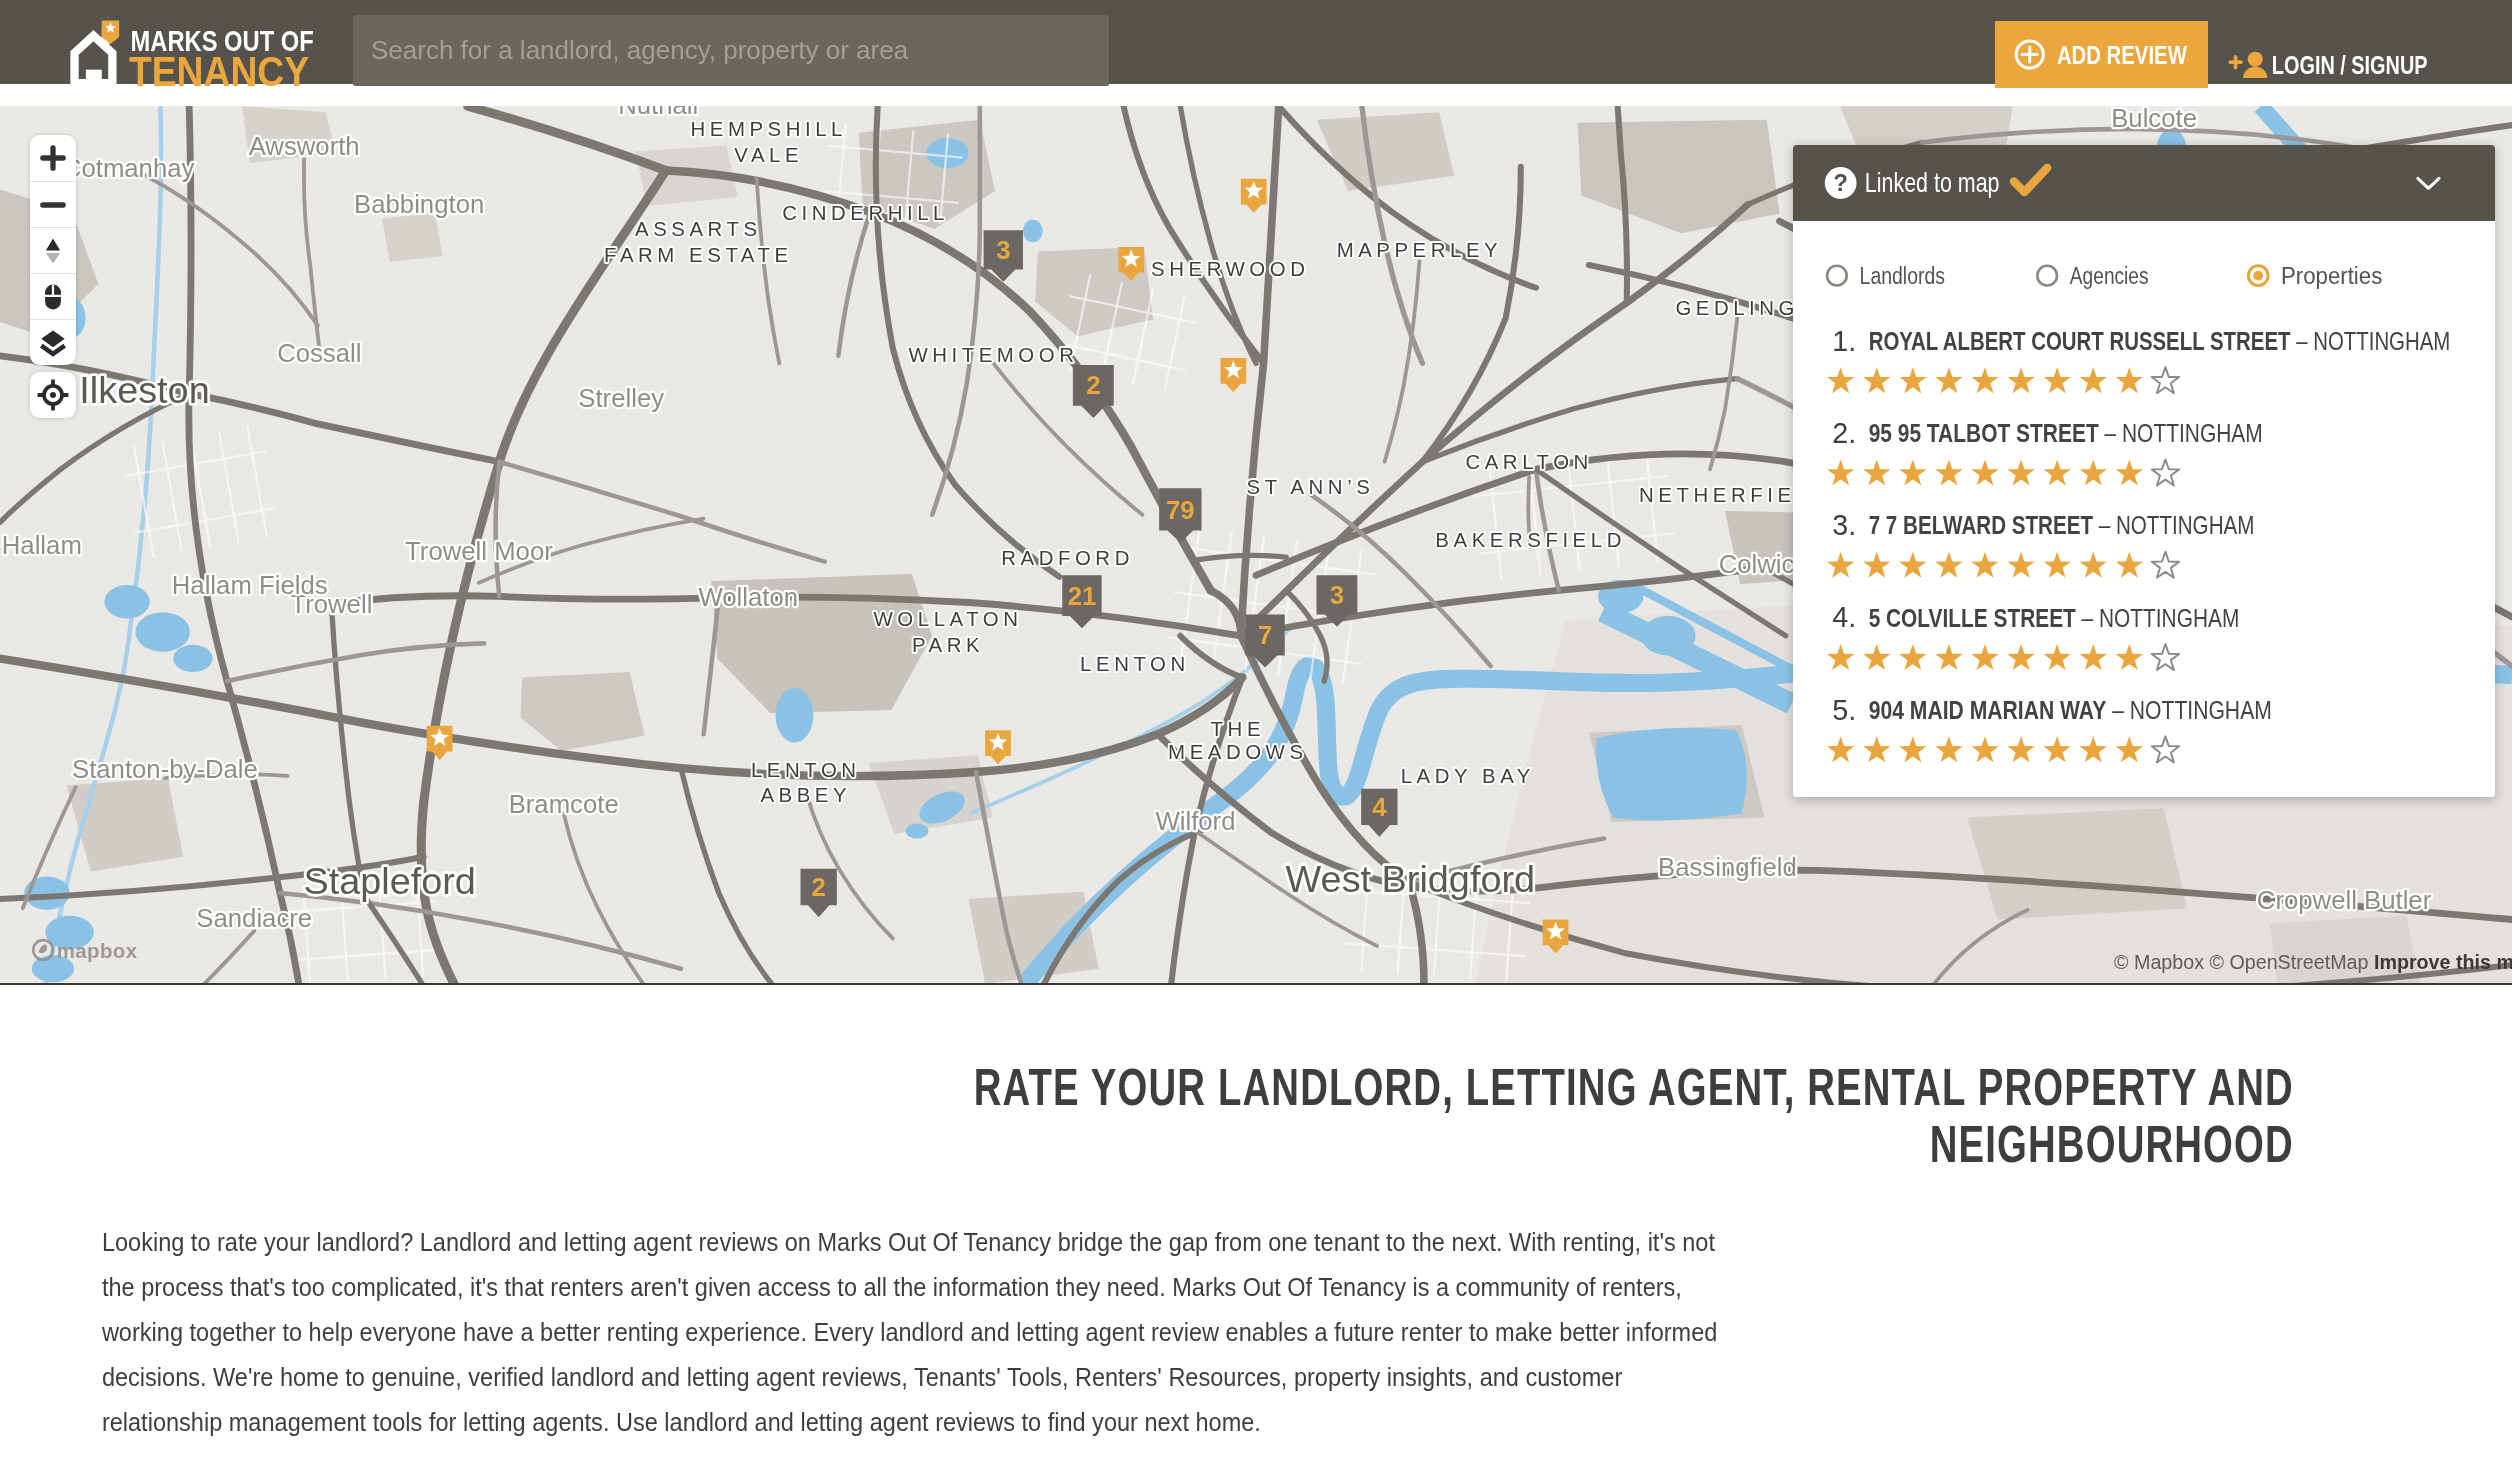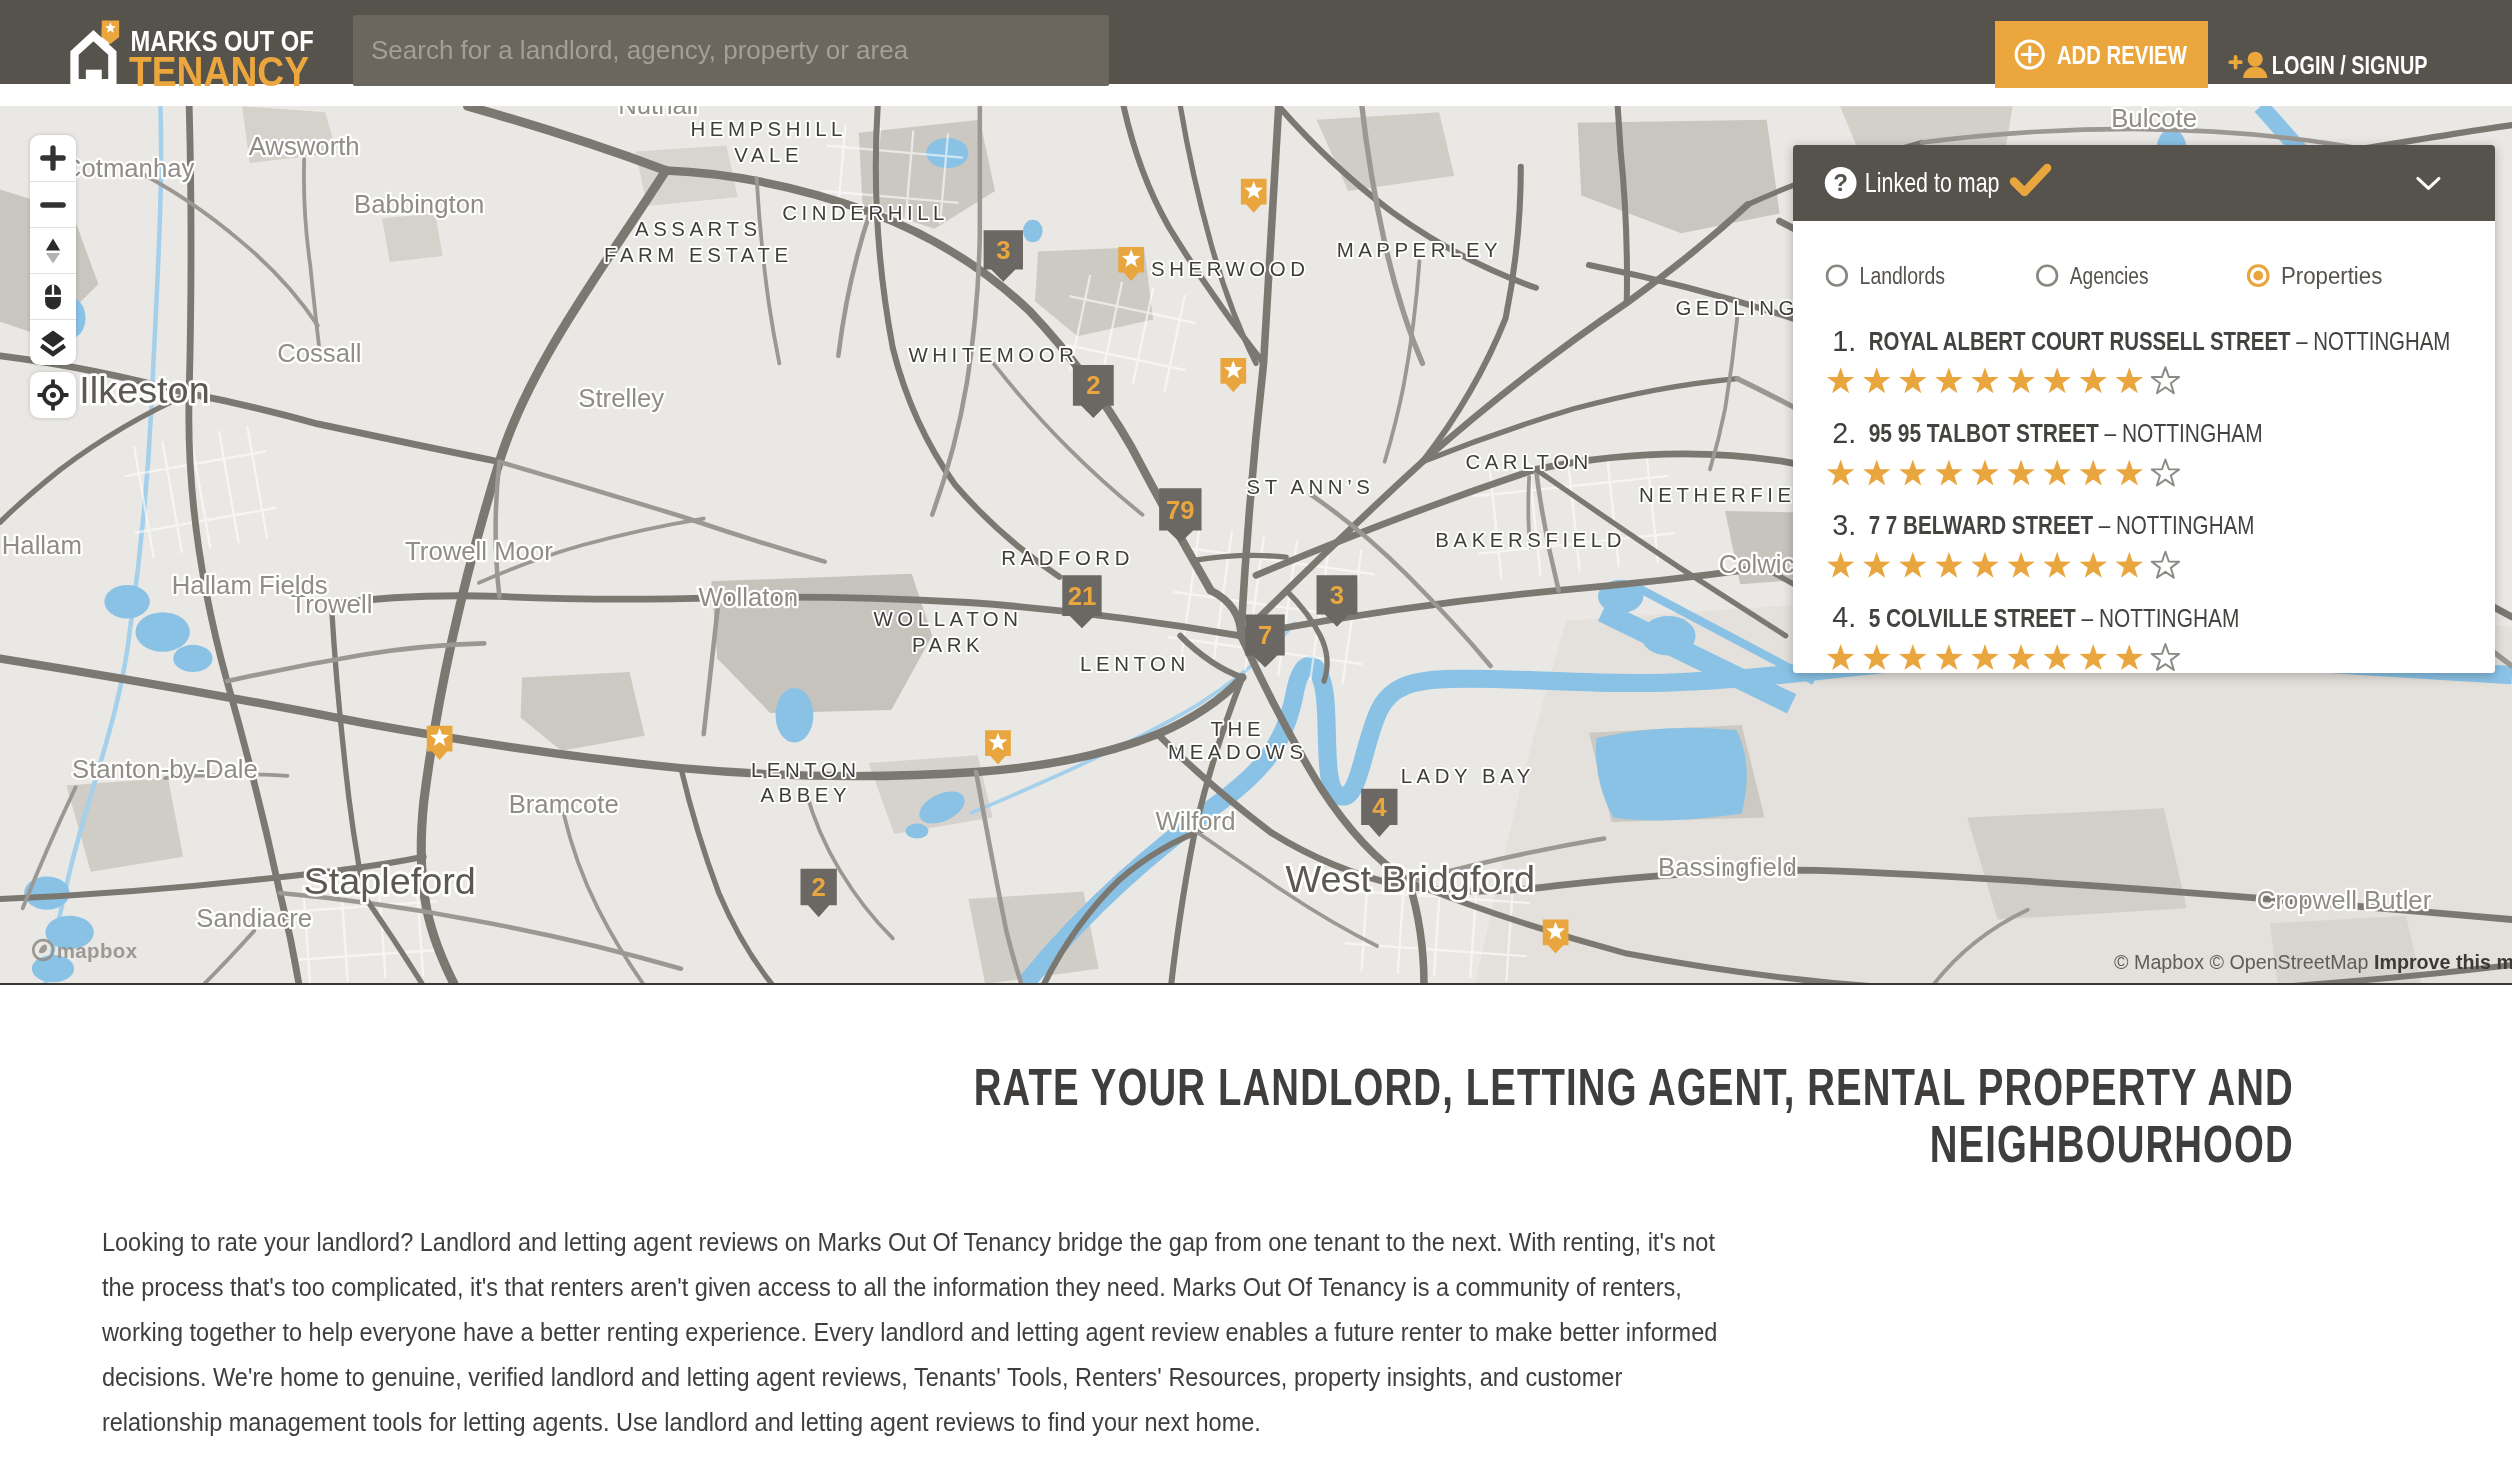--- a/index.html
+++ b/index.html
@@ -11,21 +11,21 @@
   padding:0 18px;font-family:Liberation Sans, sans-serif}
 .search::placeholder{color:#a39f98;opacity:1}
 .addrev{position:absolute;left:1995px;top:21px;width:213px;height:67px;background:#eba73e;
   display:flex;align-items:flex-end;justify-content:center;gap:10.6px}
 .login{position:absolute;left:2225px;top:31px;height:67px;display:flex;align-items:flex-start;gap:9px}
 .map{position:absolute;left:0;top:106px;width:2512px;height:878px;z-index:1}
 .mapline{position:absolute;left:0;top:983px;width:2512px;height:2.3px;background:#3a3834;z-index:6}
 .panel{position:absolute;left:1793px;top:145px;width:702px;z-index:20;
   box-shadow:0 2.3px 10.6px rgba(0,0,0,.25);border-radius:3.8px;overflow:hidden}
 .panel-head{width:702px;height:76px;background:#56524c}
-.panel-body{width:702px;height:452px;background:#fff}
+.panel-body{width:702px;height:576px;background:#fff}
 .mapctrl{position:absolute;left:29.5px;top:135px;width:46px;z-index:10;background:#fff;
   border-radius:9.8px;box-shadow:0 0 4.5px rgba(0,0,0,.18)}
 .mapctrl2{position:absolute;left:29.5px;top:372px;width:46px;z-index:10;background:#fff;
   border-radius:9.8px;box-shadow:0 0 4.5px rgba(0,0,0,.18)}
 .cbtn{width:46px;height:46px}
 .mblogo{position:absolute;left:31px;top:937px;z-index:10;opacity:.85}
 .attr{position:absolute;left:2114px;top:951px;z-index:10;font-size:19.7px;color:#5f5d59;
   white-space:nowrap}
 .attr b{color:#3c3a37}
 .bottom{position:absolute;left:0;top:986px;width:2512px;height:496px;background:#fff;z-index:5}

